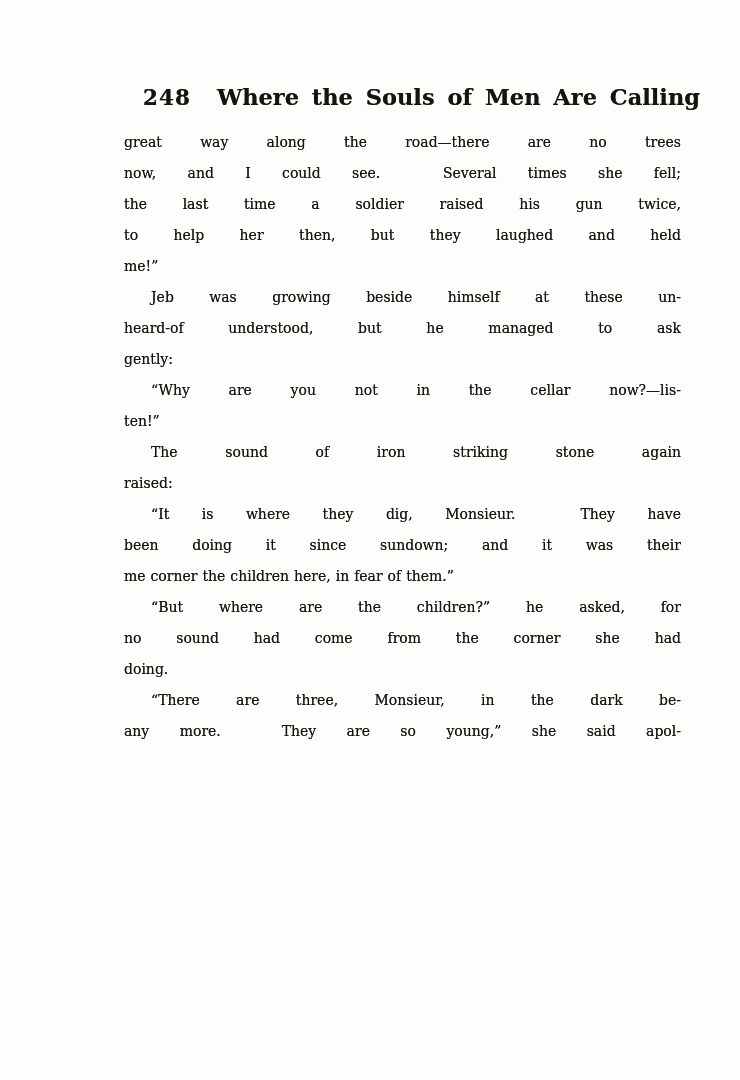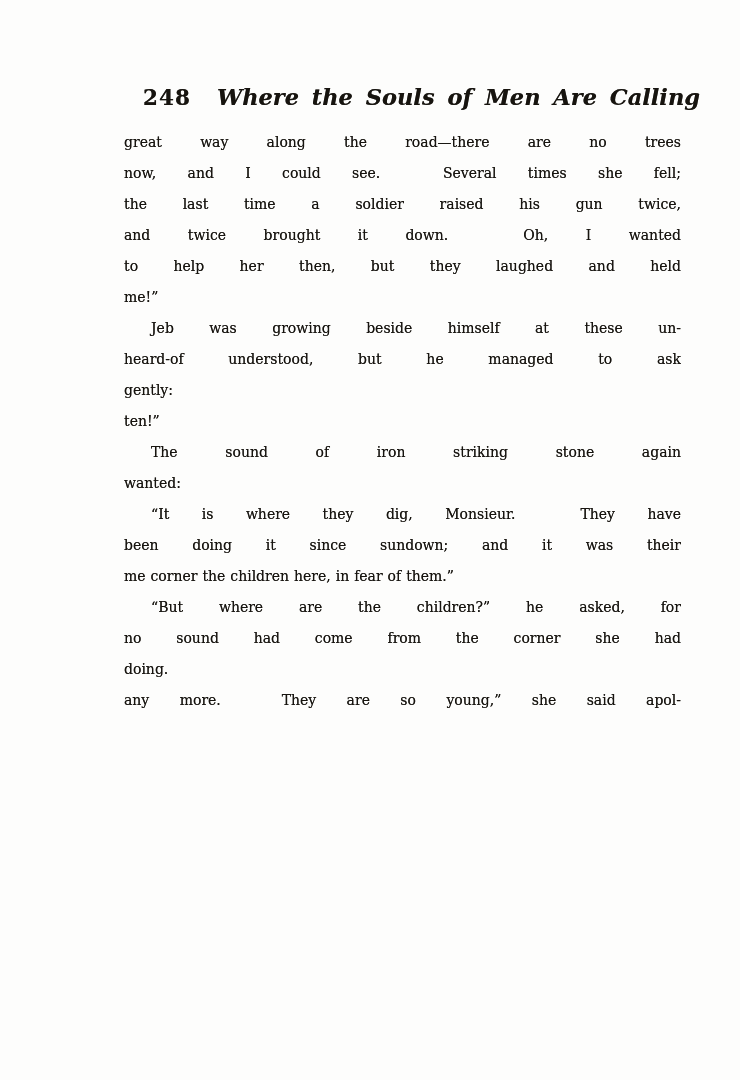--- a/index.html
+++ b/index.html
@@ -33,21 +33,20 @@
     text-shadow: 0 0 0.5px rgba(10, 8, 5, 0.65);
     margin-left: 19px;
   }
   .page-number {
     flex: 0 0 auto;
     letter-spacing: 1px;
   }
   .running-title {
     flex: 1 1 auto;
     margin-left: 26px;
-    font-style: italic;
     font-size: 22.5px;
     text-align: justify;
     text-align-last: justify;
     white-space: normal;
   }
   .text-block {
     position: absolute;
     left: 124px;
     top: 127px;
     width: 557px;
@@ -74,30 +73,31 @@
 
 <div class="page">
   <div class="running-header">
     <span class="page-number">248</span>
     <span class="running-title">Where the Souls of Men Are Calling</span>
   </div>
   <div class="text-block">
       <div class="line">great way along the road—there are no trees</div>
       <div class="line">now, and I could see.&nbsp; Several times she fell;</div>
       <div class="line">the last time a soldier raised his gun twice,</div>
-      <div class="line">and twice brought it down.&nbsp; Oh, I wanted</div>
       <div class="line">to help her then, but they laughed and held</div>
       <div class="line end">me!”</div>
       <div class="line indent">Jeb was growing beside himself at these un-</div>
       <div class="line">heard-of understood, but he managed to ask</div>
       <div class="line end">gently:</div>
+      <div class="line indent">“Why are you not in the cellar now?—lis-</div>
       <div class="line end">ten!”</div>
       <div class="line indent">The sound of iron striking stone again</div>
-      <div class="line end">wanted:</div>
+      <div class="line end">raised:</div>
       <div class="line indent">“It is where they dig, Monsieur.&nbsp; They have</div>
       <div class="line">been doing it since sundown; and it was their</div>
       <div class="line end">me corner the children here, in fear of them.”</div>
       <div class="line indent">“But where are the children?” he asked, for</div>
       <div class="line">no sound had come from the corner she had</div>
       <div class="line end">doing.</div>
+      <div class="line indent">“There are three, Monsieur, in the dark be-</div>
       <div class="line">any more.&nbsp; They are so young,” she said apol-</div>
     </div>
 </div>
 
 </body></html>

